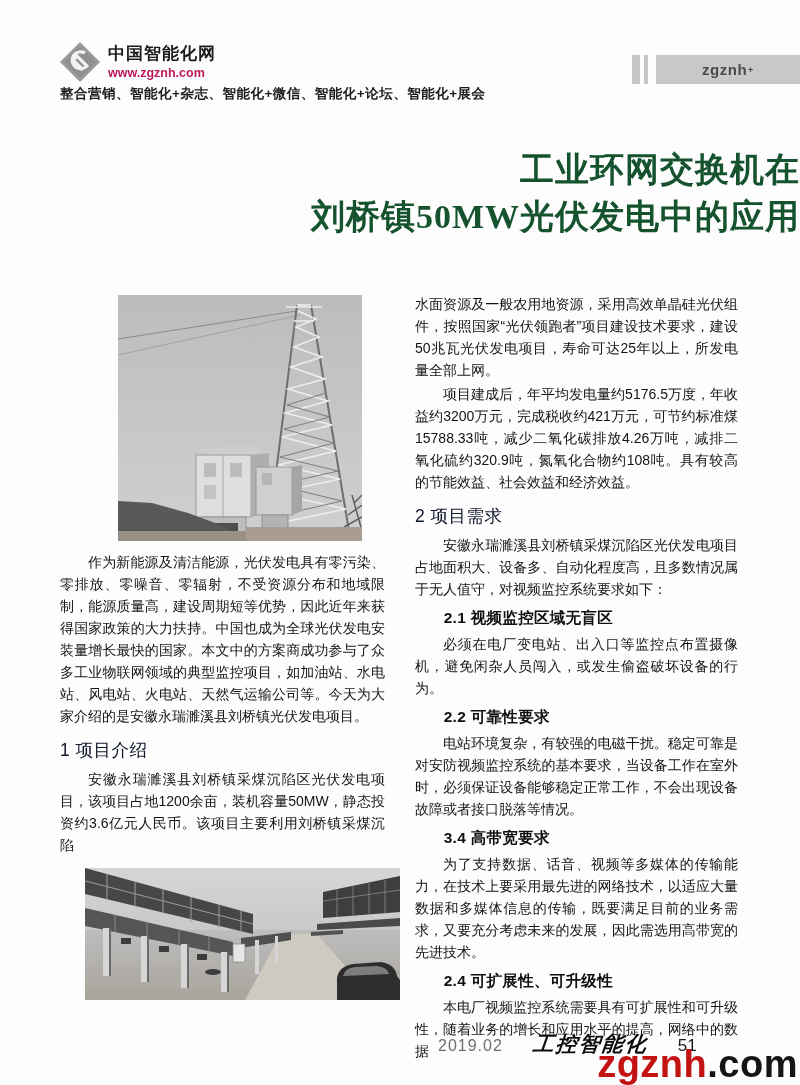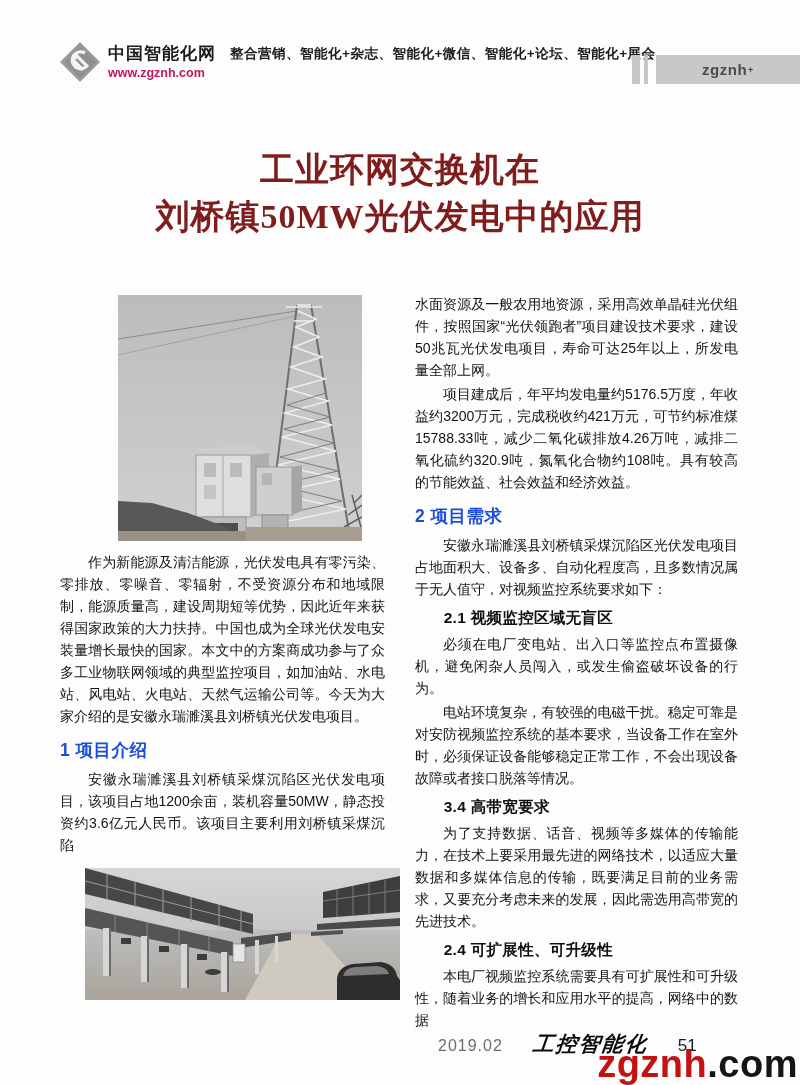--- a/index.html
+++ b/index.html
@@ -1,48 +1,48 @@
 <!DOCTYPE html>
 <html><head>
 <meta charset="utf-8">
 <style>
   html,body{margin:0;padding:0;}
   body{background:#e8e8e8;font-family:"Liberation Sans",sans-serif;}
   .page{position:relative;width:800px;height:1085px;margin:0 auto;background:#fdfdfd;overflow:hidden;color:#161616;}
 
   
-  .header{position:absolute;left:60px;top:42px;display:flex;align-items:flex-start;}
+  .header{position:absolute;left:60px;top:42px;display:flex;align-items:flex-start;flex-direction:column;}
   .logo-block{display:flex;align-items:center;margin-right:14px;}
   .logo-icon{width:40px;height:40px;margin-right:8px;flex:0 0 auto;}
   .logo-texts{display:flex;flex-direction:column;justify-content:center;}
   .logo-name{font-size:17px;font-weight:700;letter-spacing:1px;color:#1b1b1b;line-height:22px;}
   .logo-url{font-size:12.5px;font-weight:700;color:#be185d;line-height:16px;}
   .taglines{padding-top:1px;}
   .tagline{font-size:13.5px;font-weight:700;color:#1c1c1c;line-height:22px;letter-spacing:0.5px;white-space:nowrap;}
 
   .corner-bars{position:absolute;top:55px;right:152px;display:flex;gap:4px;}
   .corner-bar1{width:8px;height:29px;background:#c6c6c6;}
   .corner-bar2{width:4px;height:29px;background:#c6c6c6;}
   .corner-tab{position:absolute;top:55px;right:0;width:144px;height:29px;background:#c8c8c8;
     display:flex;align-items:center;justify-content:center;font-size:15px;font-weight:700;color:#4c4c4c;letter-spacing:0.5px;}
   .corner-tab sup{font-size:9px;margin-left:1px;}
 
   
-  .title{position:absolute;left:0;top:146px;width:100%;text-align:center;
-    font-family:"Liberation Serif",serif;font-weight:700;font-size:34px;line-height:47px;color:#7f1d1d;letter-spacing:1px;}
+  .title{position:absolute;left:0;top:146px;width:100%;text-align:right;
+    font-family:"Liberation Serif",serif;font-weight:700;font-size:34px;line-height:47px;color:#14532d;letter-spacing:1px;}
   .author{position:absolute;right:66px;top:252px;font-family:"Liberation Serif",serif;
     font-size:15px;color:#2a2a2a;letter-spacing:3px;}
 
   
   .col{position:absolute;top:293px;font-size:14px;line-height:22px;text-align:justify;color:#141414;}
   .col-left{left:60px;width:337px;}
   .col-right{left:415px;width:335px;}
   .col p{margin:0 12px 2px 0;}
   .indent{text-indent:2em;}
-  h2.sec{font-size:17.5px;font-weight:700;margin:12px 0 7px 0;color:#1d4ed8;letter-spacing:0.5px;}
+  h2.sec{font-size:17.5px;font-weight:400;margin:12px 0 7px 0;color:#0f172a;letter-spacing:0.5px;}
   h3.sub{font-size:15.5px;font-weight:700;margin:7px 0 4px 0;padding-left:1.85em;color:#101010;letter-spacing:0.3px;}
 
   .photo1{display:block;margin:2px 0 10px 58px;width:244px;height:246px;}
   .photo2{display:block;margin:12px 0 0 25px;width:315px;height:132px;}
 
   
   .footer-line{position:absolute;left:438px;top:1030px;width:280px;display:flex;align-items:baseline;gap:30px;}
   .issue{font-size:16px;color:#6e6e6e;letter-spacing:1px;}
   .journal{font-family:"Liberation Serif",serif;font-weight:900;font-style:italic;font-size:21px;color:#0c0c0c;letter-spacing:2px;transform:skewX(-6deg);}
   .pageno{font-size:17px;color:#1a1a1a;font-weight:400;}
@@ -231,20 +231,21 @@
   <div class="col col-right">
     <p>水面资源及一般农用地资源，采用高效单晶硅光伏组件，按照国家“光伏领跑者”项目建设技术要求，建设50兆瓦光伏发电项目，寿命可达25年以上，所发电量全部上网。</p>
     <p class="indent">项目建成后，年平均发电量约5176.5万度，年收益约3200万元，完成税收约421万元，可节约标准煤15788.33吨，减少二氧化碳排放4.26万吨，减排二氧化硫约320.9吨，氮氧化合物约108吨。具有较高的节能效益、社会效益和经济效益。</p>
 
     <h2 class="sec">2 项目需求</h2>
     <p class="indent">安徽永瑞濉溪县刘桥镇采煤沉陷区光伏发电项目占地面积大、设备多、自动化程度高，且多数情况属于无人值守，对视频监控系统要求如下：</p>
 
     <h3 class="sub">2.1 视频监控区域无盲区</h3>
     <p class="indent">必须在电厂变电站、出入口等监控点布置摄像机，避免闲杂人员闯入，或发生偷盗破坏设备的行为。</p>
 
+    <h3 class="sub">2.2 可靠性要求</h3>
     <p class="indent">电站环境复杂，有较强的电磁干扰。稳定可靠是对安防视频监控系统的基本要求，当设备工作在室外时，必须保证设备能够稳定正常工作，不会出现设备故障或者接口脱落等情况。</p>
 
     <h3 class="sub">3.4 高带宽要求</h3>
     <p class="indent">为了支持数据、话音、视频等多媒体的传输能力，在技术上要采用最先进的网络技术，以适应大量数据和多媒体信息的传输，既要满足目前的业务需求，又要充分考虑未来的发展，因此需选用高带宽的先进技术。</p>
 
     <h3 class="sub">2.4 可扩展性、可升级性</h3>
     <p class="indent">本电厂视频监控系统需要具有可扩展性和可升级性，随着业务的增长和应用水平的提高，网络中的数据</p>
   </div>
 
   <div class="footer-line">

